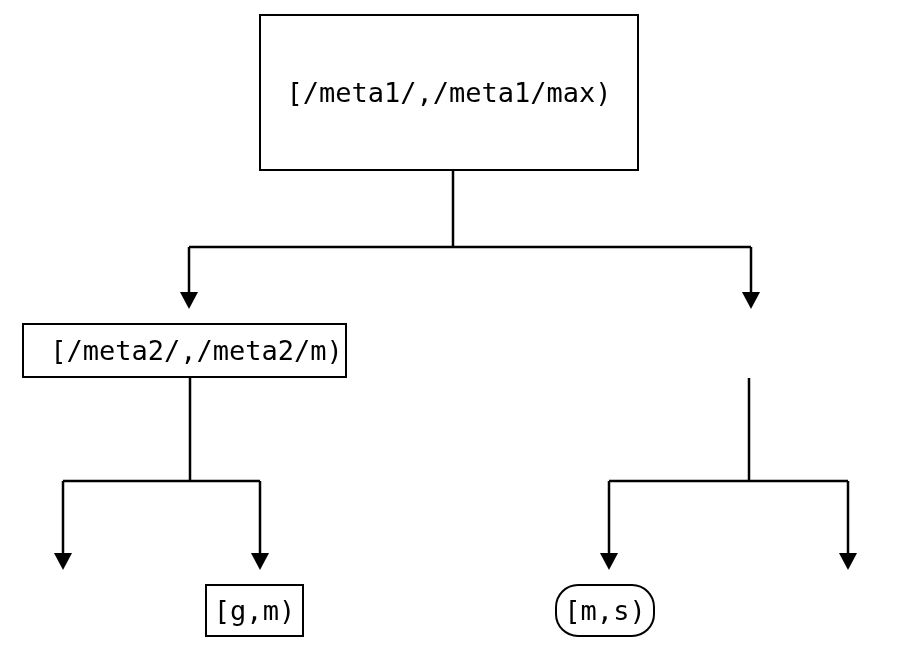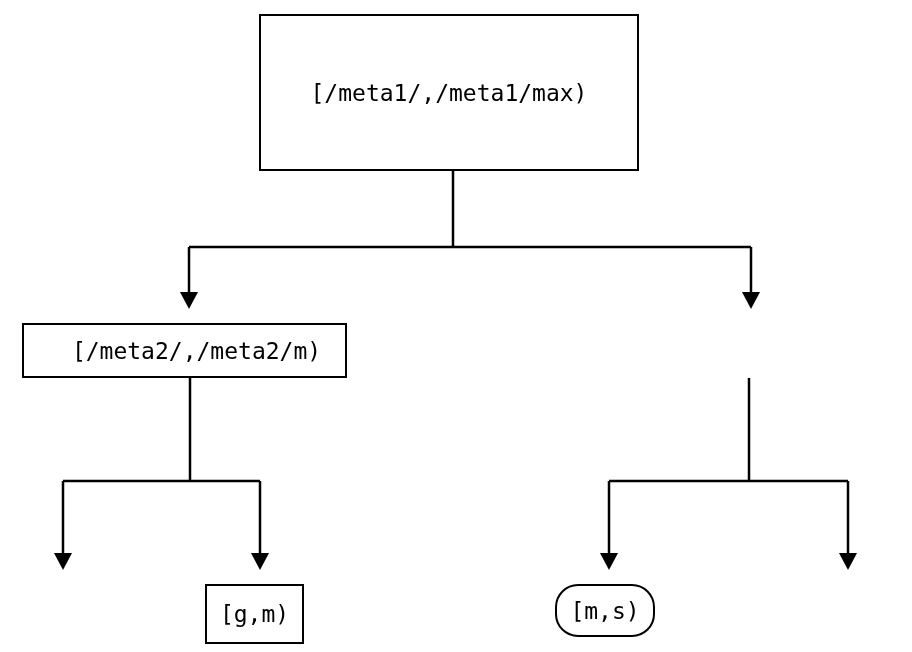--- a/index.html
+++ b/index.html
@@ -23,29 +23,29 @@
     height: 652px;
   }
   .node {
     position: absolute;
     box-sizing: border-box;
     border: 2.5px solid #000000;
     background: #ffffff;
     display: flex;
     align-items: center;
     justify-content: center;
-    font-size: 23px;
+    font-size: 27px;
     color: #000000;
     white-space: pre;
   }
   .node-root   { left: 259px; top: 14px;  width: 380px; height: 157px; }
   .node-l2l    { left: 22px;  top: 323px; width: 325px; height: 55px; padding-left: 24px; }
   .node-l2r    { left: 585px; top: 323px; width: 318px; height: 55px; }
   .node-leaf1  { left: 9px;   top: 584px; width: 99px;  height: 53px; }
-  .node-leaf2  { left: 205px; top: 584px; width: 99px;  height: 60px; }
+  .node-leaf2  { left: 205px; top: 584px; width: 99px;  height: 53px; }
   .node-leaf3  { left: 555px; top: 584px; width: 100px; height: 53px; border-radius: 23px; }
   .node-leaf4  { left: 781px; top: 584px; width: 114px; height: 53px; }
 </style>
 </head>
 <body>
 
 <div class="canvas">
 
   <svg class="edges" viewBox="0 0 912 652" xmlns="http://www.w3.org/2000/svg">
     <g stroke="#000000" stroke-width="2.5" fill="none">

